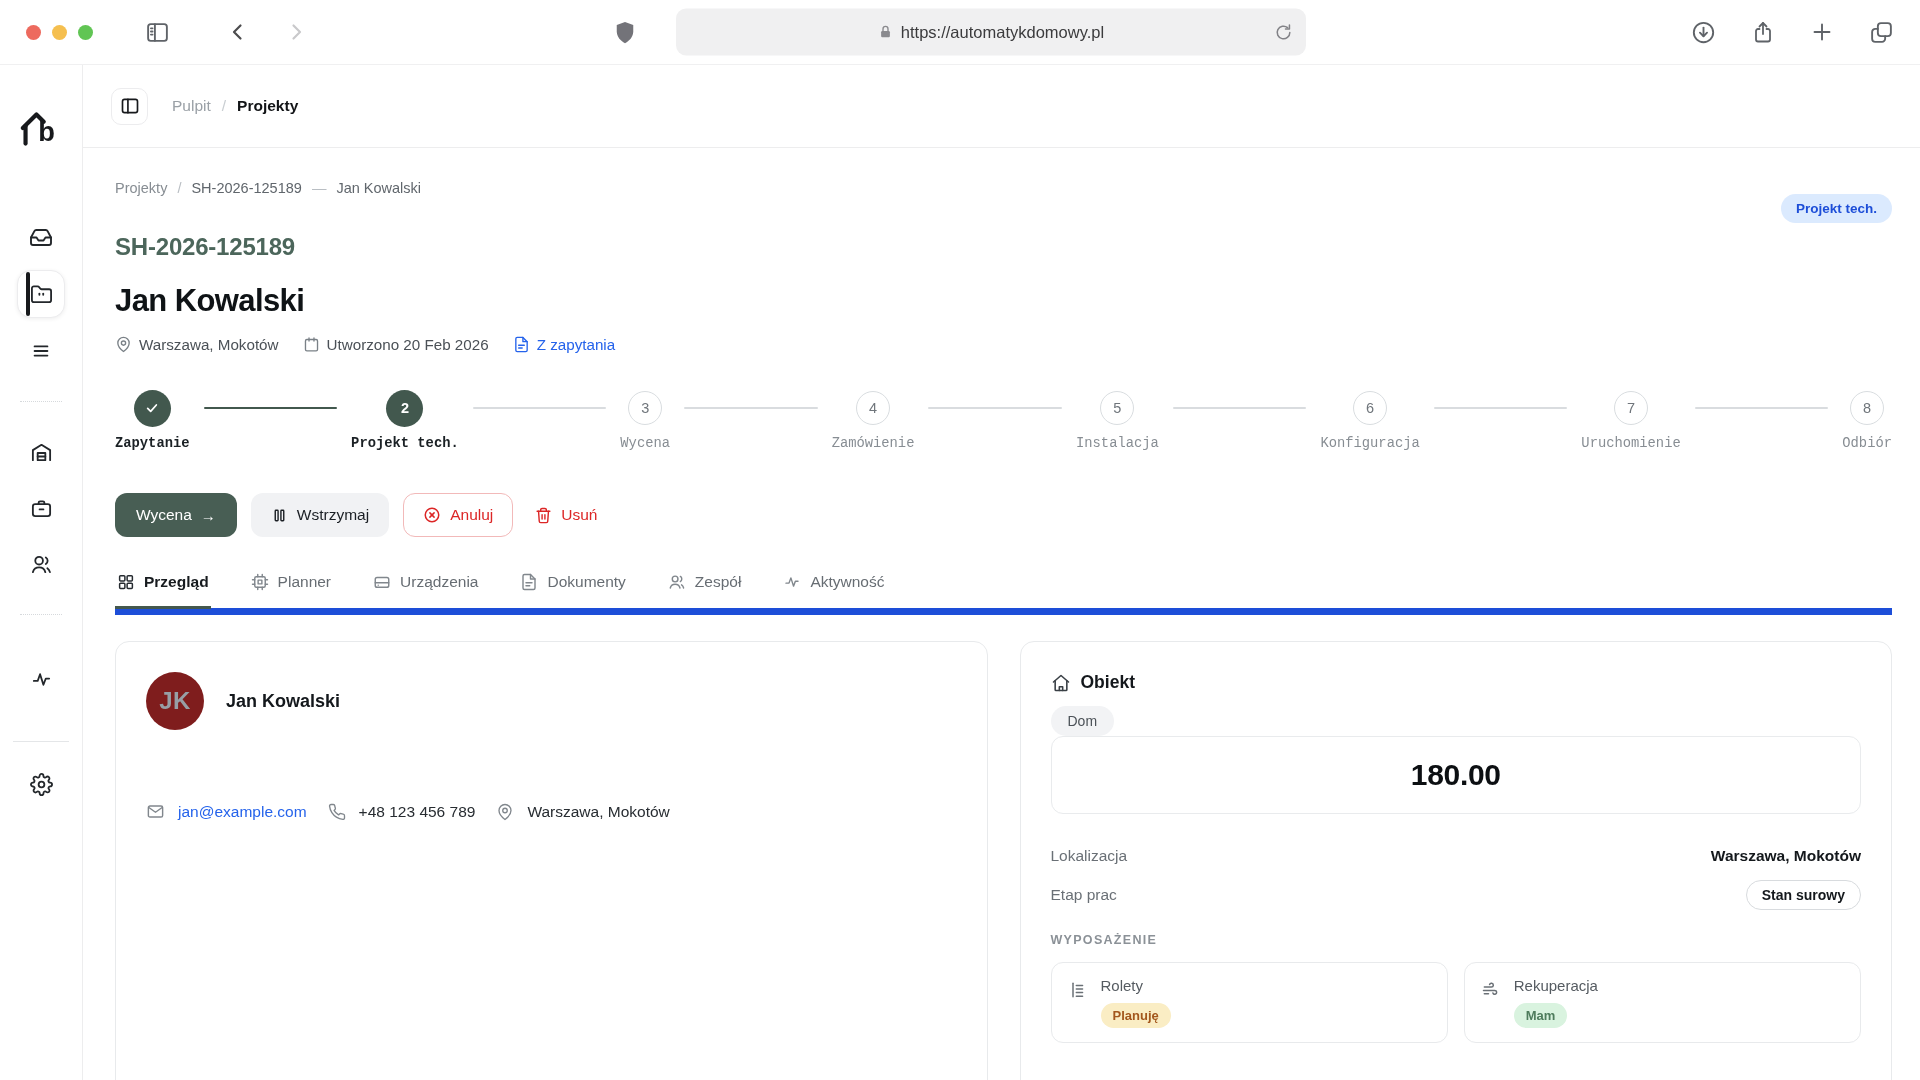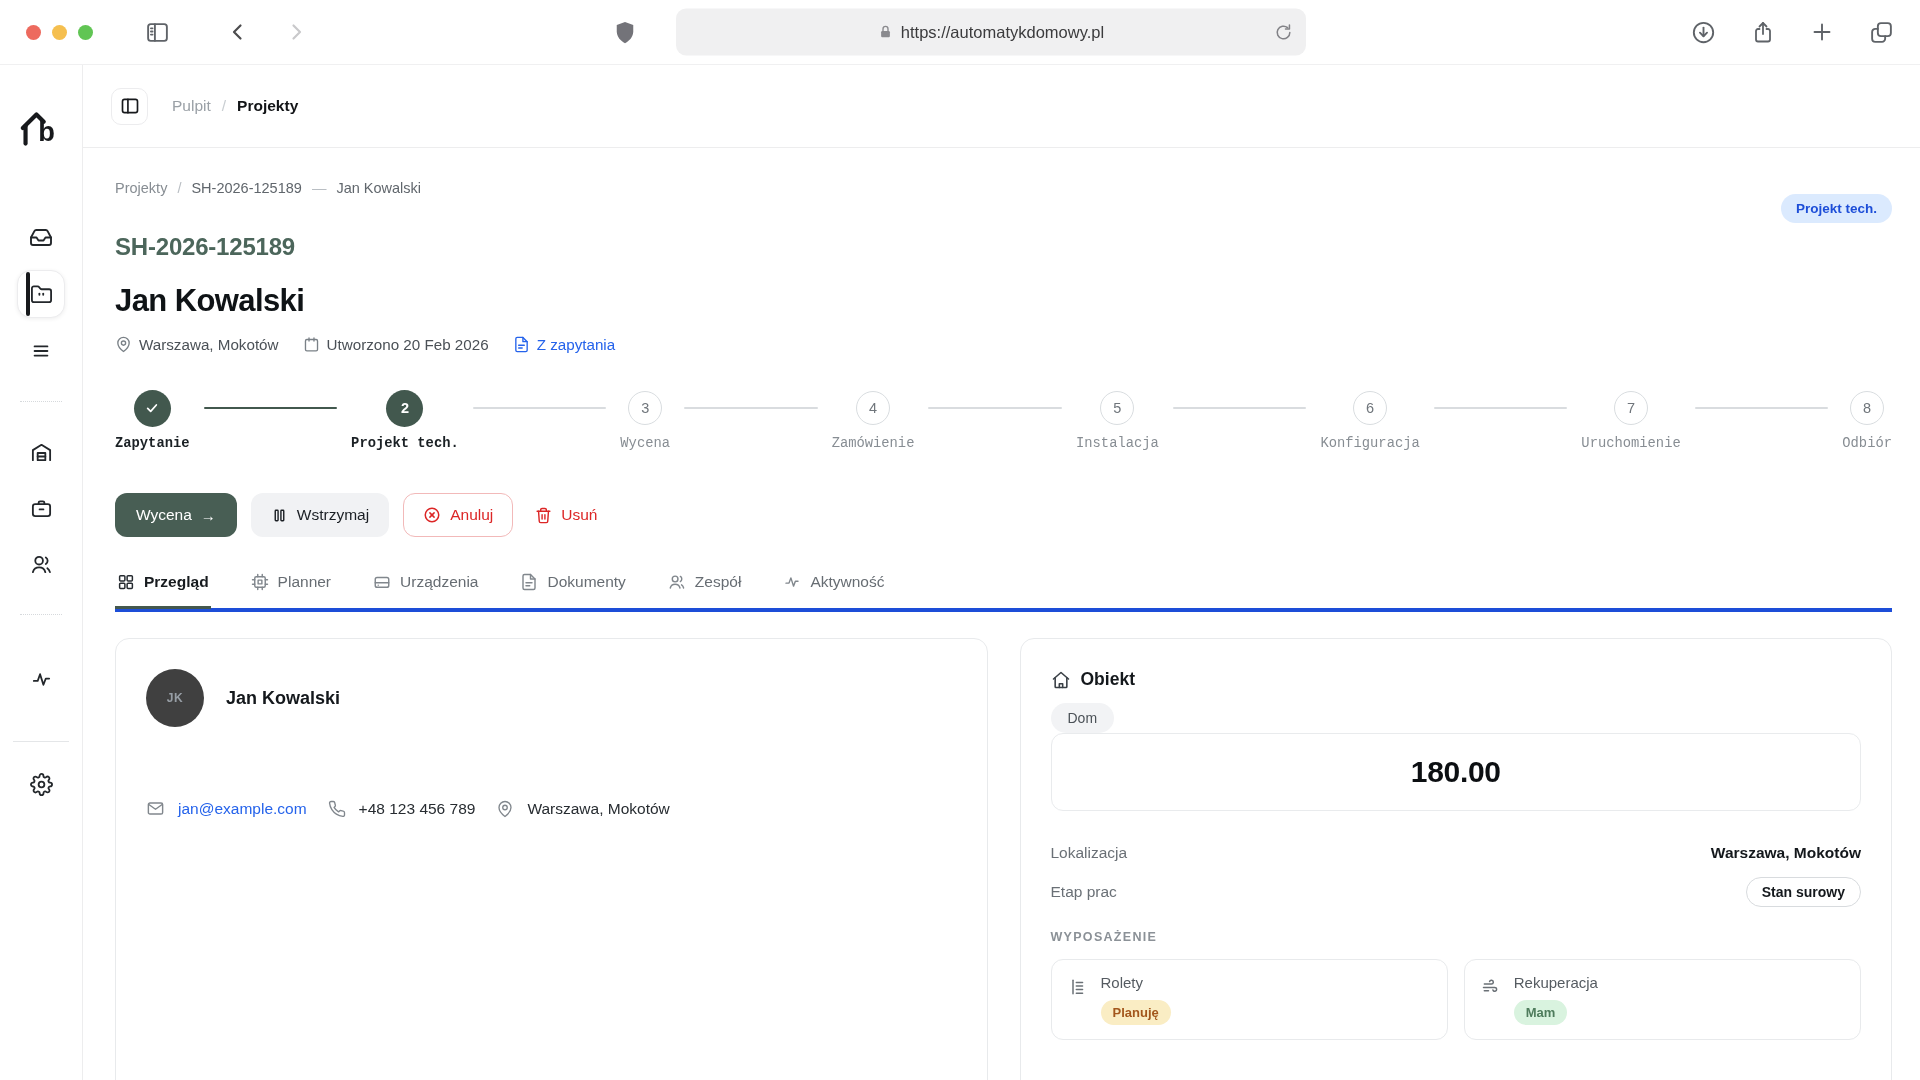--- a/index.html
+++ b/index.html
@@ -85,36 +85,36 @@
   .btn { height:44px; border-radius:12px; border:none; background:none; cursor:pointer;
     display:flex; align-items:center; gap:9px; font-size:15.5px;
     font-family:"Liberation Sans","DejaVu Sans",sans-serif; }
   .btn-primary { background:#485e54; color:#fff; padding:0 21px; font-weight:500; }
   .btn-primary .arrow { font-size:15px; }
   .btn-soft { background:#f1f2f4; color:#1b1f24; padding:0 20px; font-weight:500; }
   .btn-outline-danger { background:#fff; border:1px solid #f2b9b9; color:#dc2626; padding:0 19px; font-weight:500; }
   .btn-ghost-danger { color:#dc2626; padding:0 8px; font-weight:500; }
 
   
-  .tabs { margin-top:34px; display:flex; gap:38px; border-bottom:4px solid #1d4ed8; }
+  .tabs { margin-top:34px; display:flex; gap:38px; border-bottom:7px solid #1d4ed8; }
   .tab { display:flex; align-items:center; gap:9px; padding:2px 2px 15px; font-size:15.5px;
     color:#676d73; font-weight:500; border-bottom:3px solid transparent; margin-bottom:-1px; cursor:pointer;
     background:none; border-top:none; border-left:none; border-right:none;
     font-family:"Liberation Sans","DejaVu Sans",sans-serif; }
   .tab .ti { color:#81878d; }
   .tab.active { color:#171b1f; font-weight:700; border-bottom-color:#44584e; }
   .tab.active .ti { color:#262b30; }
 
   
   .cards { margin-top:26px; display:grid; grid-template-columns:1fr 1fr; gap:32px; }
   .card { background:#fff; border:1px solid #e8eaec; border-radius:14px; padding:30px; height:560px; }
 
   .cc-head { display:flex; align-items:center; gap:22px; }
-  .avatar { width:58px; height:58px; border-radius:50%; background:#404040; color:#979ea5;
-    display:flex; align-items:center; justify-content:center; font-size:12px; font-weight:700; letter-spacing:.5px;text-align:center; }
+  .avatar { width:58px; height:58px; border-radius:50%; background:#7f1d1d; color:#979ea5;
+    display:flex; align-items:center; justify-content:center; font-size:24px; font-weight:700; letter-spacing:.5px;text-align:center; }
   .cc-name { font-size:18px; font-weight:700; color:#14181c; }
   .contacts { margin-top:72px; display:flex; flex-direction:row; gap:21px; }
   .contact-row { display:flex; align-items:center; gap:13px; font-size:15.5px; color:#272c31; }
   .contact-row .ci { color:#81878d; }
   .contact-link { color:#2563eb; cursor:pointer; }
 
   .oc-head { display:flex; align-items:flex-end; gap:10px; }
   .oc-head .oi { color:#3a4046; }
   .oc-title { font-size:17.5px; font-weight:700; color:#14181c; }
   .type-badge { display:inline-block; margin-top:13px; background:#f2f3f5; color:#4b5157;

